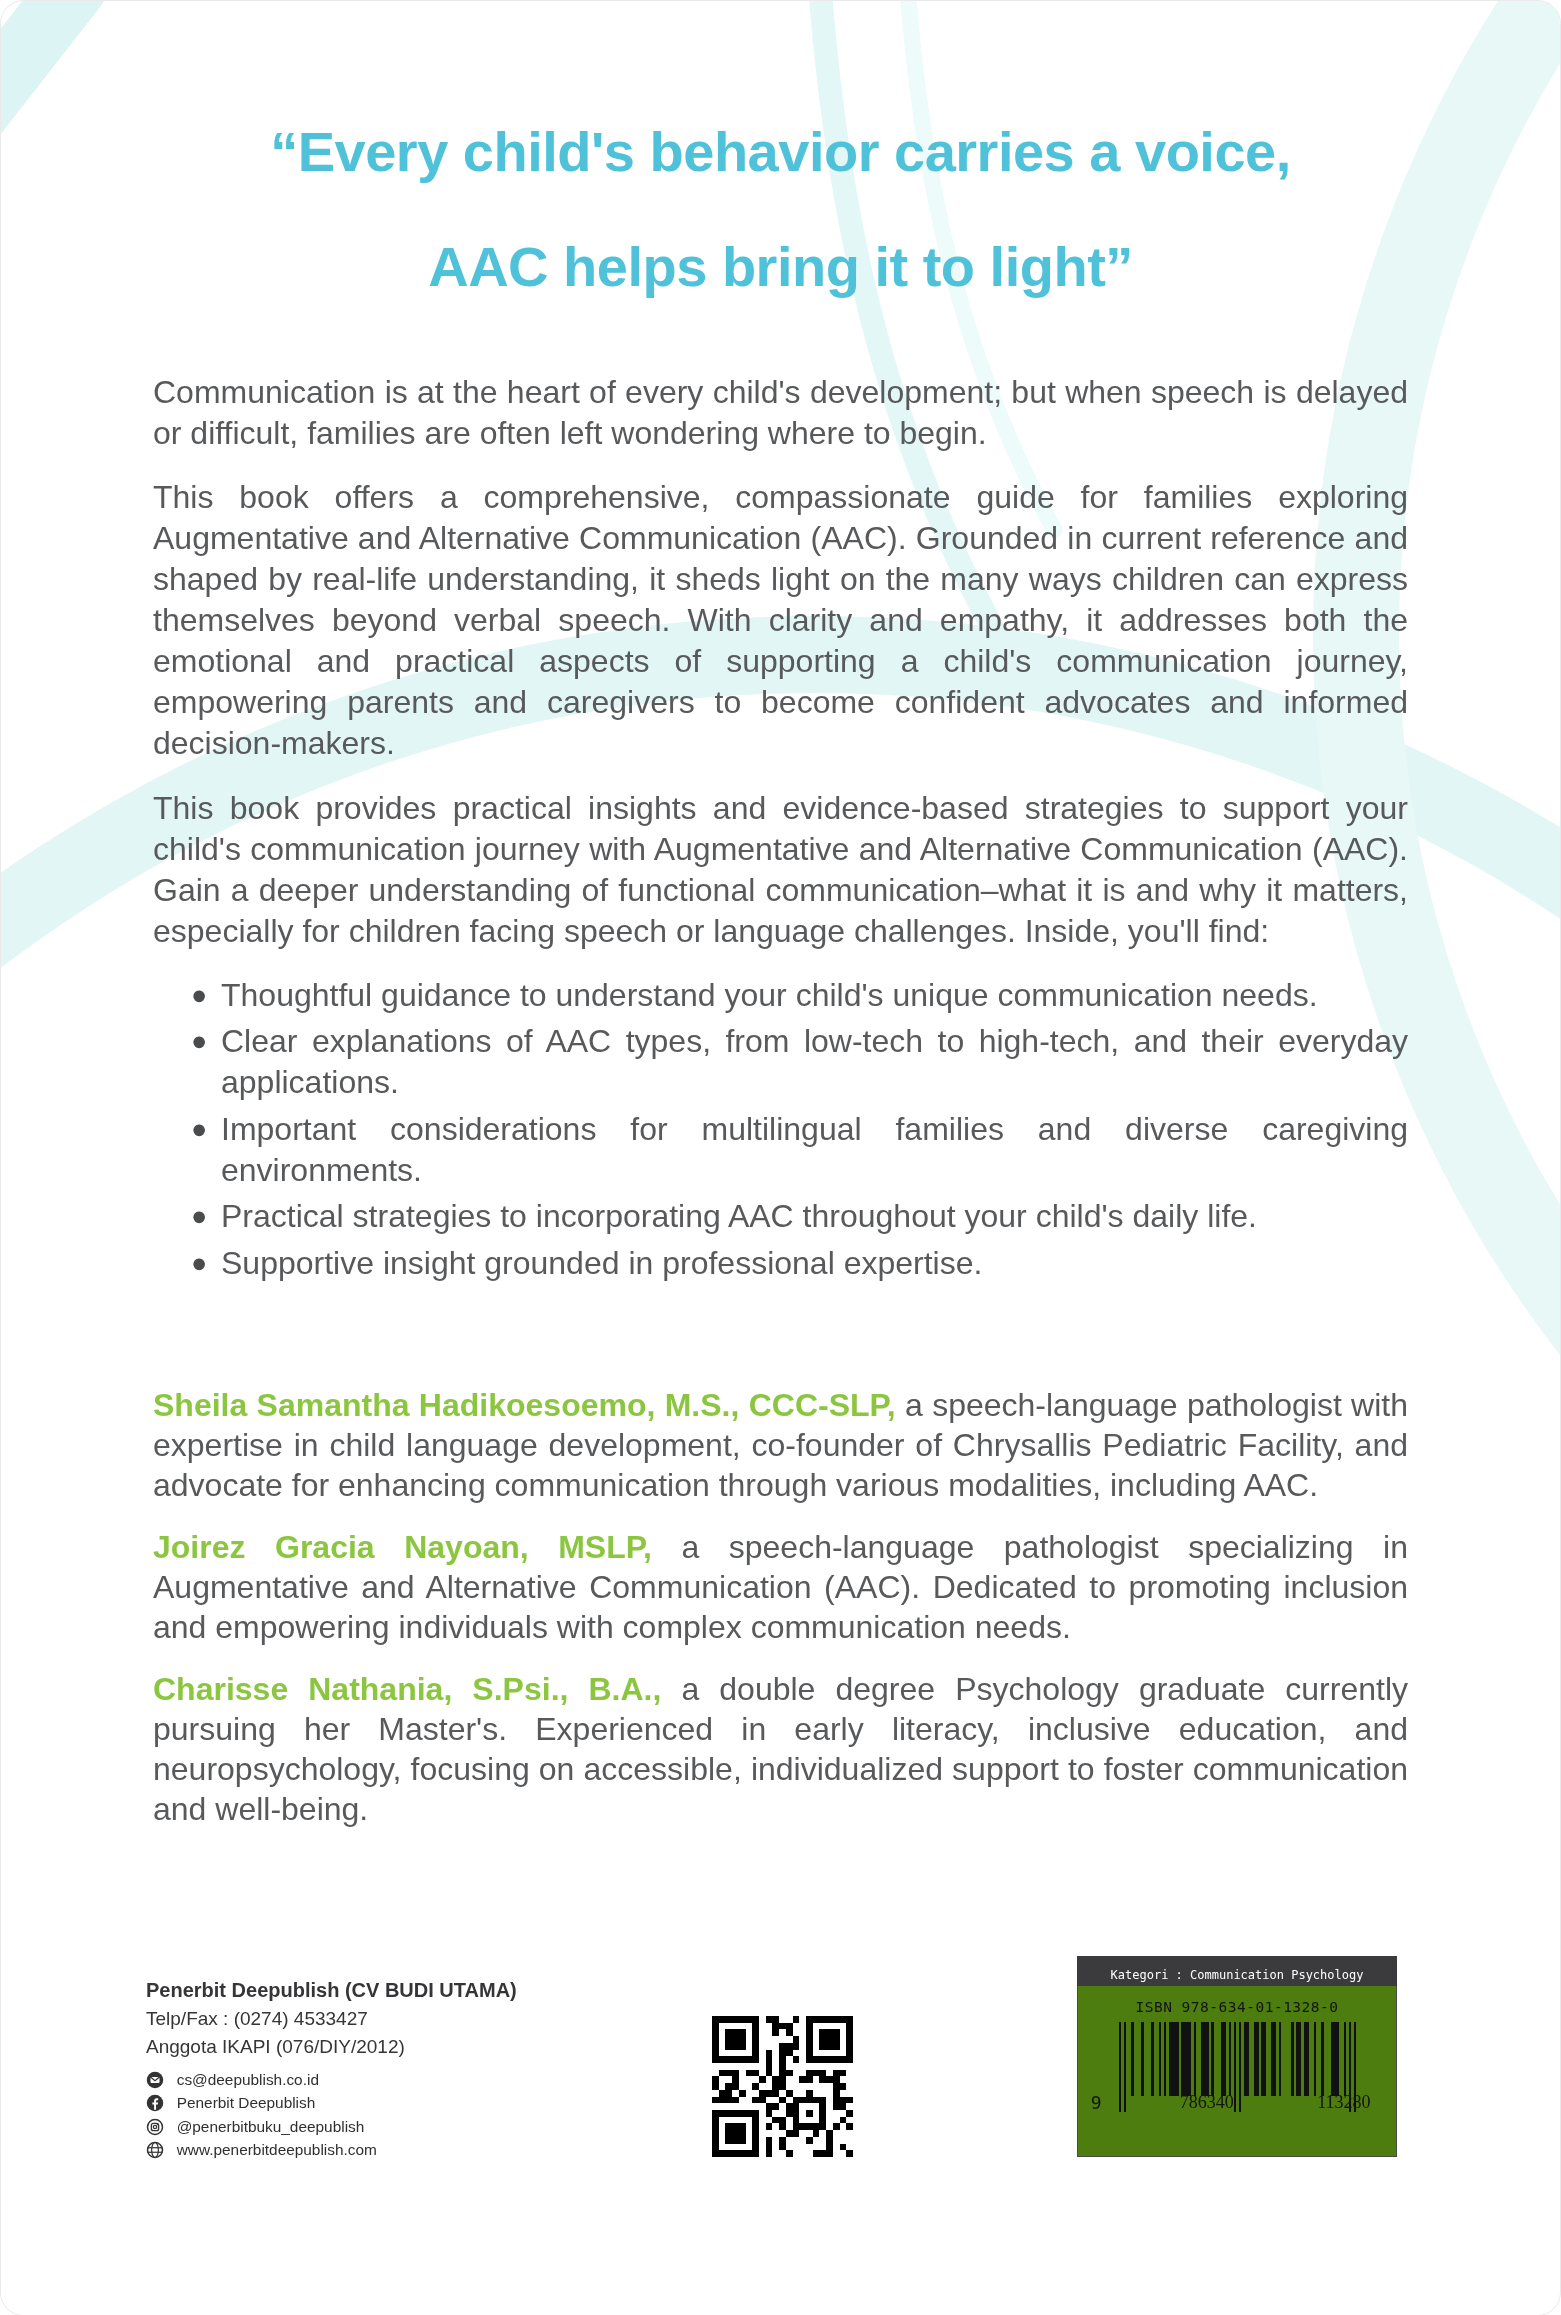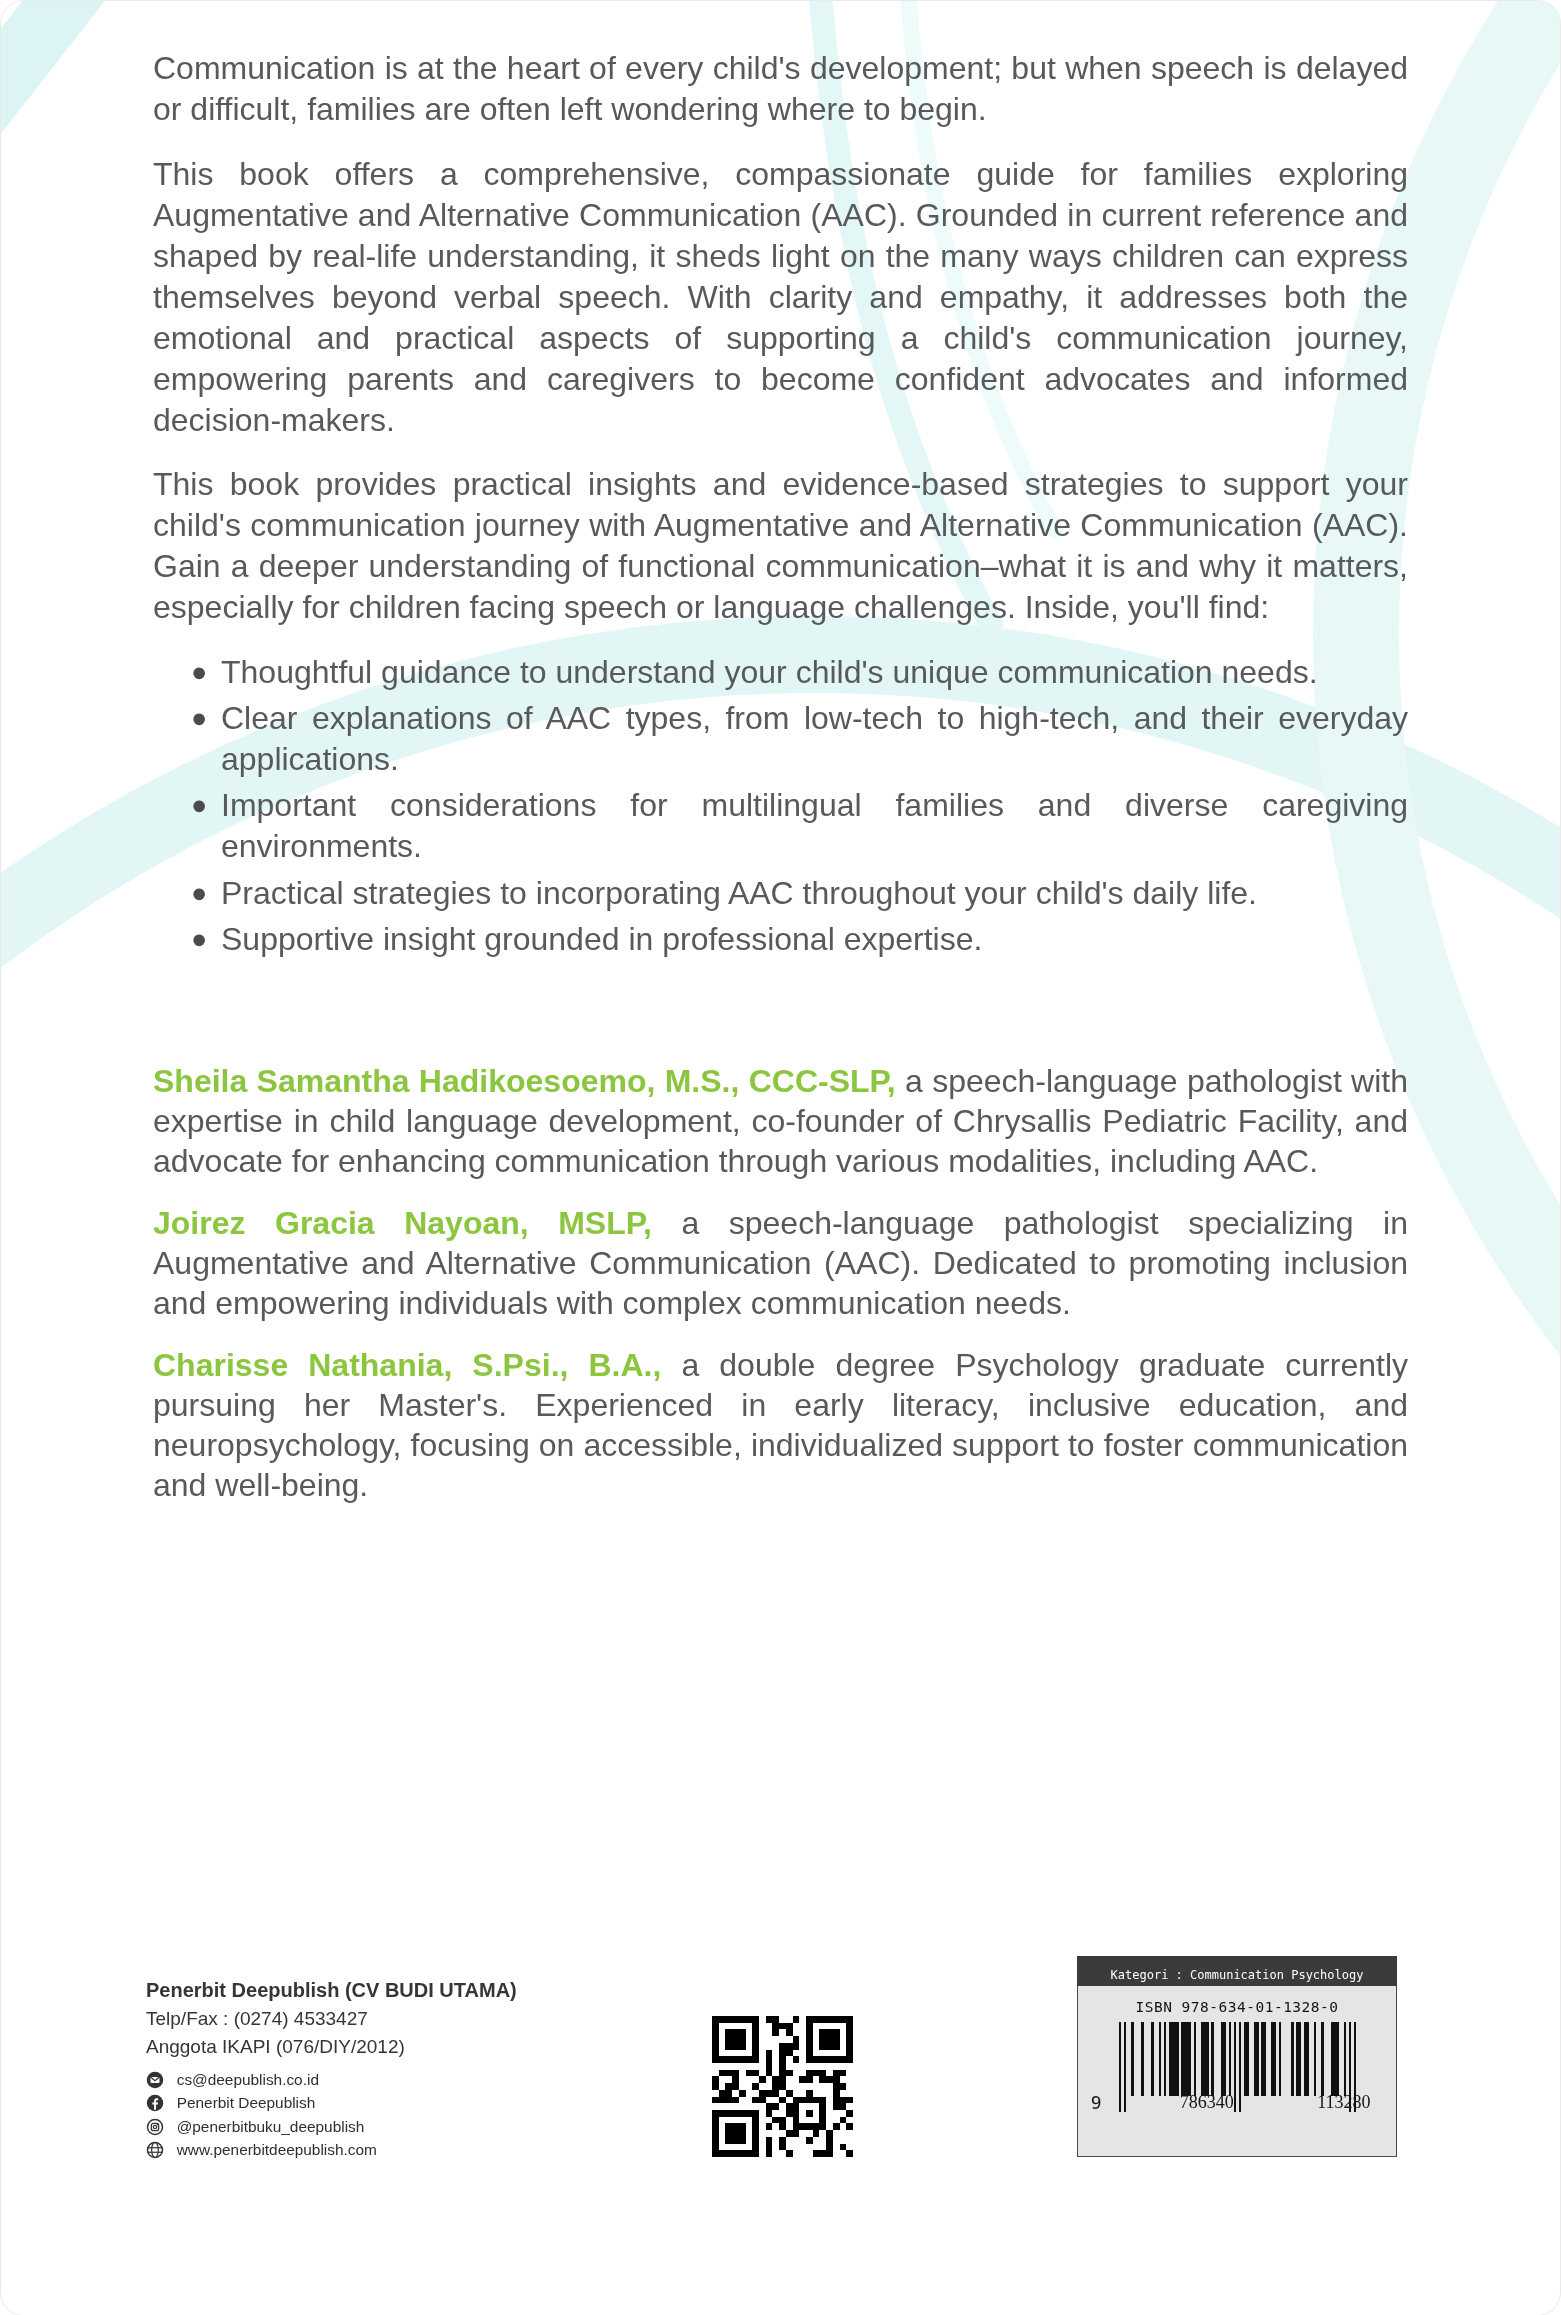--- a/index.html
+++ b/index.html
@@ -71,21 +71,21 @@
     position:absolute;left:1076px;top:1955px;width:320px;z-index:1;
     box-sizing:border-box;
   }
   .barcode-header{
     background:#3b3b3d;color:#ffffff;
     font-family:"DejaVu Sans Mono", monospace;
     font-size:12px;line-height:38px;height:30px;
     text-align:center;white-space:nowrap;
   }
   .barcode-body{
-    background:#e5e5e5;border:1.8px solid #4a4a4c;border-top:none;
+    background:#4d7c0f;border:1.8px solid #4a4a4c;border-top:none;
     box-sizing:border-box;padding:12.7px 11px 9px 11px;height:171px;
   }
   .isbn-label{
     font-family:"DejaVu Sans Mono", monospace;
     font-size:14.5px;color:#141414;text-align:center;letter-spacing:0.5px;
     margin-bottom:7.2px;white-space:nowrap;
   }
   .bars{display:block;margin:0 auto;width:237px;height:90px;}
   .barcode-digits{
     display:flex;justify-content:space-between;
@@ -106,20 +106,24 @@
     <div class="ring ring-right"></div>
     <div class="stripe-topleft"></div>
     <svg width="1561" height="814" viewBox="0 0 1726 900">
       <path d="M 905 -20 C 925 240, 975 470, 1095 690" fill="none" stroke="#e4f7f7" stroke-width="26" stroke-linecap="round"></path>
       <path d="M 1002 -20 C 1018 200, 1062 400, 1165 585" fill="none" stroke="#edfbfb" stroke-width="18" stroke-linecap="round"></path>
     </svg>
   </div>
 
   <div class="content">
 
+    <div class="headline">
+      <div>“Every child's behavior carries a voice,</div>
+      <div>AAC helps bring it to light”</div>
+    </div>
 
     <div class="body-text">
       <p class="para para-first">Communication is at the heart of every child's development; but when speech is delayed or difficult, families are often left wondering where to begin.</p>
       <p class="para">This book offers a comprehensive, compassionate guide for families exploring Augmentative and Alternative Communication (AAC). Grounded in current reference and shaped by real-life understanding, it sheds light on the many ways children can express themselves beyond verbal speech. With clarity and empathy, it addresses both the emotional and practical aspects of supporting a child's communication journey, empowering parents and caregivers to become confident advocates and informed decision-makers.</p>
       <p class="para">This book provides practical insights and evidence-based strategies to support your child's communication journey with Augmentative and Alternative Communication (AAC). Gain a deeper understanding of functional communication–what it is and why it matters, especially for children facing speech or language challenges. Inside, you'll find:</p>
 
       <div class="bullets">
         <div class="bullet-item">
           <span class="bullet-dot">●</span>
           <span class="bullet-text">Thoughtful guidance to understand your child's unique communication needs.</span>

